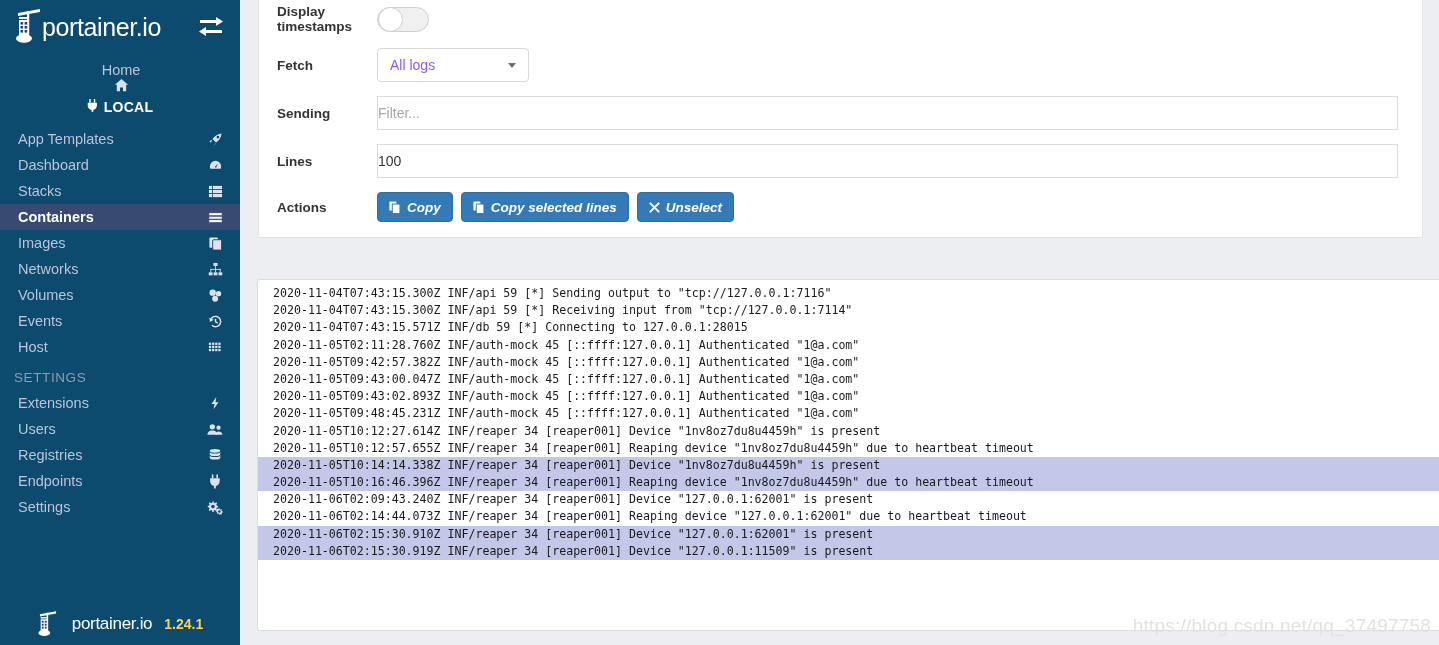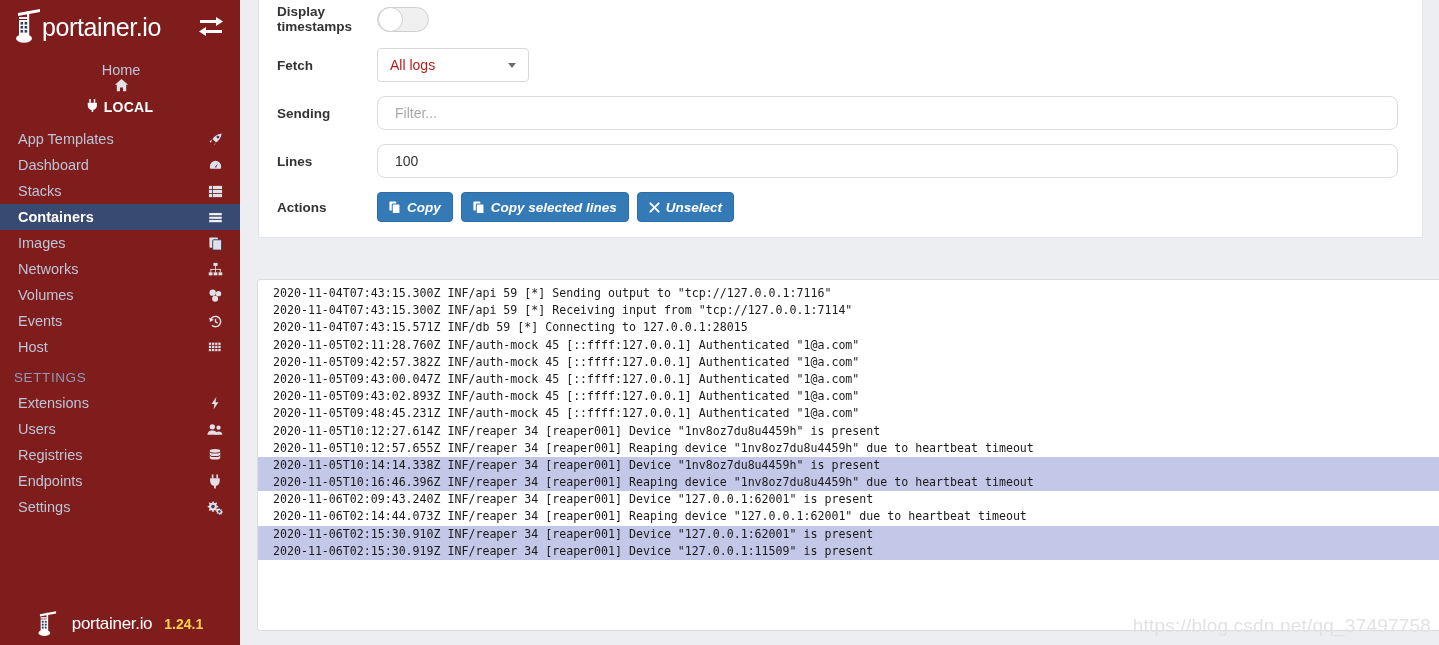--- a/index.html
+++ b/index.html
@@ -14,21 +14,21 @@
     position: relative;
     width: 1439px; height: 645px;
     display: flex;
     background: #ffffff;
   }
 
   
   .sidebar {
     width: 240px;
     height: 645px;
-    background: #7f1d1d;
+    background: #0c4a6e;
     flex: 0 0 240px;
     position: relative;
     color: #c9d0e0;
     overflow: hidden;
   }
   .sidebar-logo-row {
     height: 48px;
     display: flex;
     align-items: center;
     padding: 4px 14px 0 14px;
@@ -171,40 +171,40 @@
   .select-box {
     width: 152px;
     height: 34px;
     border: 1px solid #d8d8d8;
     border-radius: 4px;
     background: #ffffff;
     display: flex;
     align-items: center;
     padding: 0 10px 0 12px;
     font-size: 14px;
-    color: #b91c1c;
+    color: #8b5cf6;
     justify-content: space-between;
     cursor: pointer;
   }
   .caret-dn {
     width: 0; height: 0;
     border-left: 4px solid transparent;
     border-right: 4px solid transparent;
     border-top: 5px solid #6f6f6f;
     margin-right: 2px;
   }
   .text-input {
     width: 1021px;
     height: 34px;
     border: 1px solid #dcdcdc;
-    border-radius: 8px;
+    border-radius: 0;
     background: #ffffff;
     font-size: 14px;
     color: #333333;
-    padding: 0 17px;
+    padding: 0 0;
     font-family: "Liberation Sans", sans-serif;
     outline: none;
   }
   .text-input::placeholder { color: #a8a8a8; }
   .btn {
     height: 30px;
     background: #337ab7;
     border: 1px solid #2e6da4;
     border-radius: 4px;
     color: #ffffff;

